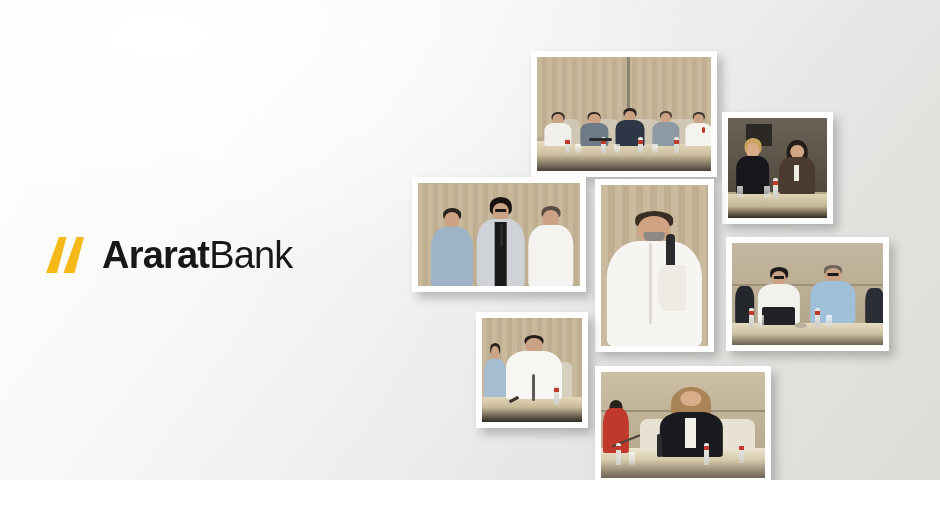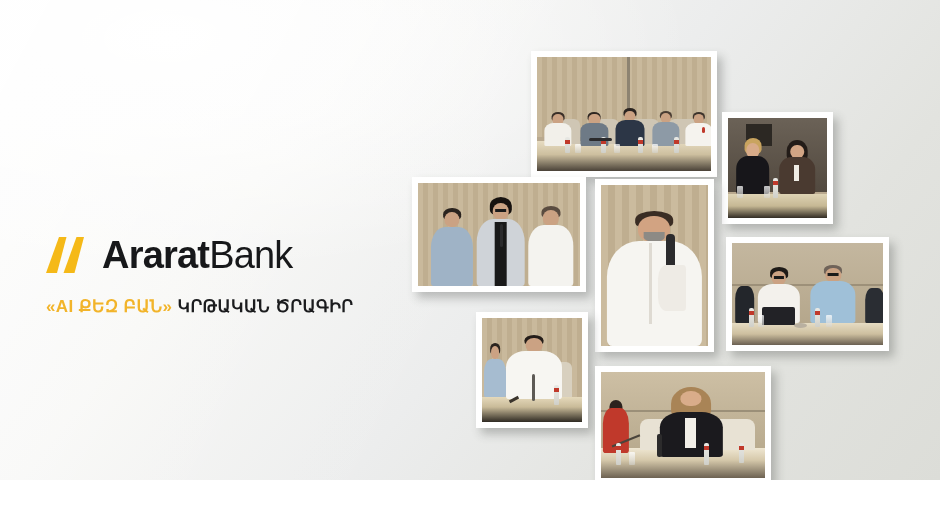--- a/index.html
+++ b/index.html
@@ -357,19 +357,16 @@
     <div class="logo-row">
       <svg class="logo-mark" viewBox="0 0 44 36" aria-hidden="true">
         <polygon points="13.0,0 20.5,0 11.0,36 0,36" fill="#F5B918"></polygon>
         <polygon points="30.5,0 38.0,0 28.5,36 17.5,36" fill="#F5B918"></polygon>
       </svg>
       <div class="wordmark">
         <span class="w-bold">Ararat</span><span class="w-light">Bank</span>
       </div>
     </div>
 
-    <div class="tagline">
-      <span class="hl">«AI ՔԵԶ ԲԱՆ»</span><span> ԿՐԹԱԿԱՆ ԾՐԱԳԻՐ</span>
-    </div>
 
   </div>
 
 </div>
 
 </body></html>

